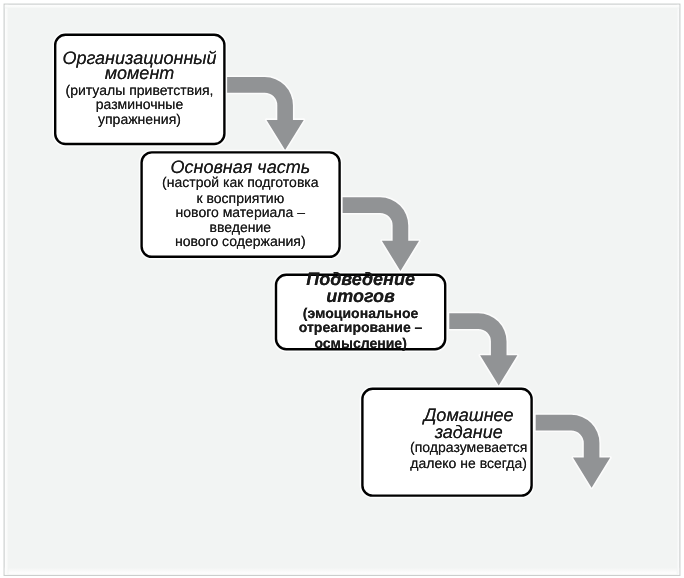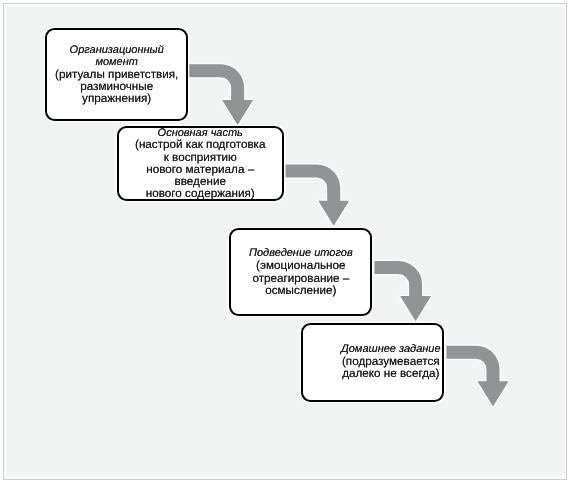--- a/index.html
+++ b/index.html
@@ -53,21 +53,21 @@
     line-height:var(--lh, 12.3px);
     letter-spacing:0px;
     white-space:pre-line;
     -webkit-font-smoothing:antialiased;
     text-rendering:geometricPrecision;
     opacity:0.999;
     will-change:transform;
     text-shadow:0 0 0.45px rgba(30,30,30,0.9);
     transform:translateY(var(--ty, 1.2px));
   }
-  .node .ttl { font-style:italic; font-size:11px; }
+  .node .ttl { font-style:italic; font-size:15px; }
   svg.arrows { position:absolute; left:0; top:0; width:570px; height:482px; pointer-events:none; }
 </style>
 </head>
 <body>
 
 <div id="frame"></div>
 <div id="frame-sheen-b"></div>
 <div id="frame-sheen-r"></div>
 <div id="frame-sheen-l"></div>
 <div id="frame-sheen-t"></div>
@@ -93,36 +93,36 @@
     </svg>
 
   <div class="node" style="left:44.6px;top:28.1px;width:143.3px;height:92.7px;--ty:0.0px;">
     <div class="txt"><span class="ttl">Организационный
 момент</span>
 <span>(ритуалы приветствия,
 разминочные
 упражнения)</span></div>
   </div>
 
-  <div class="node" style="left:116.9px;top:125.7px;width:167.2px;height:75px;--ty:1.0px;">
+  <div class="node" style="left:116.9px;top:125.7px;width:167.2px;height:89px;--ty:1.0px;">
     <div class="txt"><span class="ttl">Основная часть</span>
 <span>(настрой как подготовка
 к восприятию
 нового материала –
 введение
 нового содержания)</span></div>
   </div>
 
-  <div class="node" style="left:229px;top:227.8px;width:143px;height:88px;--ty:0.6px;--lh:12.75px;">
+  <div class="node" style="left:229px;top:227.8px;width:143px;height:64px;font-weight:bold;--ty:0.6px;--lh:12.75px;">
     <div class="txt"><span class="ttl">Подведение итогов</span>
 <span>(эмоциональное
 отреагирование –
 осмысление)</span></div>
   </div>
 
-  <div class="node" style="left:301.1px;top:323px;width:143.1px;height:79px;padding-left:36px;--ty:-1.2px;--lh:12.6px;">
+  <div class="node" style="left:301.1px;top:323px;width:143.1px;height:91px;padding-left:36px;--ty:-1.2px;--lh:12.6px;">
     <div class="txt"><span class="ttl">Домашнее задание</span>
 <span>(подразумевается
 далеко не всегда)</span></div>
   </div>
 
 
 </div>
 
 </body></html>

